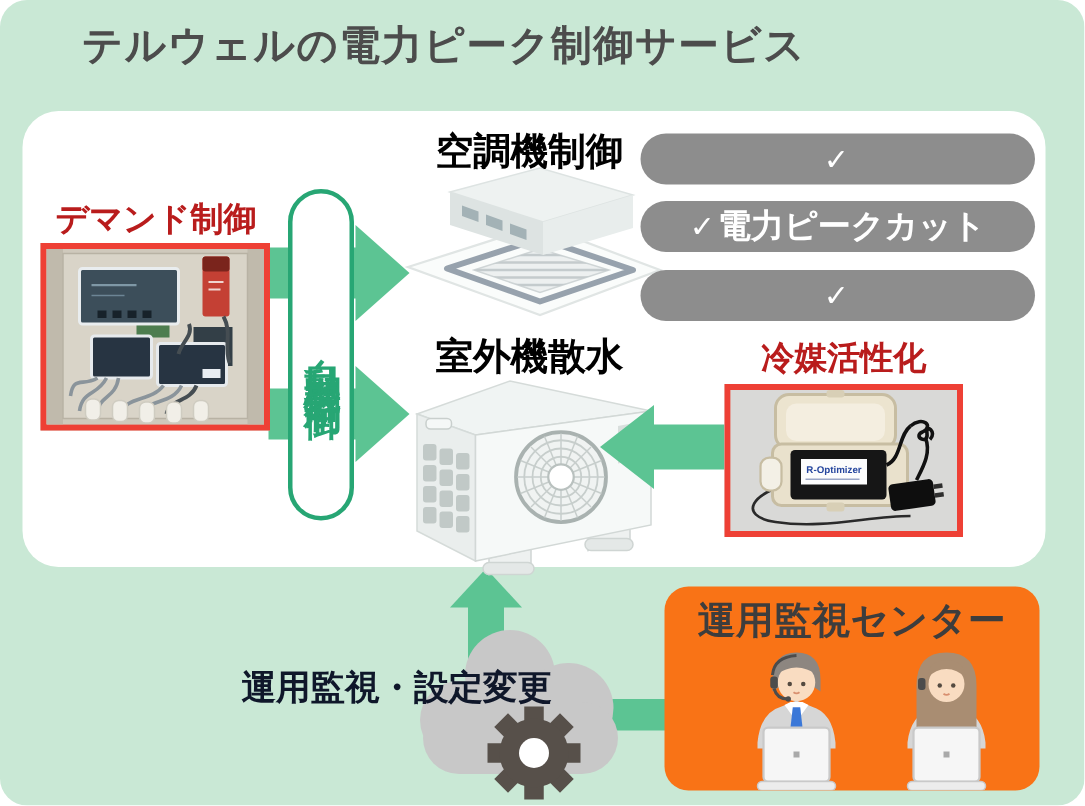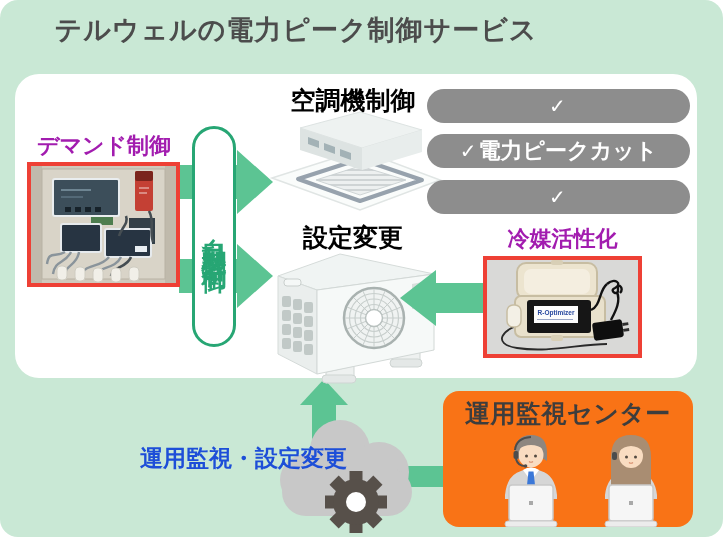--- a/index.html
+++ b/index.html
@@ -7,21 +7,21 @@
     position:relative;width:723px;height:537px;background:#c9e8d5;
     border-radius:18px;overflow:hidden;
     font-family:"Liberation Sans","DejaVu Sans",sans-serif;
   }
   .abs{position:absolute;}
   .title{
     top:12px;left:0;width:592px;text-align:center;
     font-size:27px;font-weight:bold;color:#4c4c4c;letter-spacing:1px;z-index:1;
   }
   .panel{left:15px;top:74px;width:682px;height:304px;background:#ffffff;border-radius:24px;z-index:0;}
-  .red-label{font-size:22px;font-weight:bold;color:#a21caf;text-align:center;z-index:3;}
+  .red-label{font-size:22px;font-weight:bold;color:#b91c1c;text-align:center;z-index:3;}
   .green-label{font-size:25px;font-weight:bold;color:#000000;text-align:center;z-index:3;}
   .photo{border:4px solid #ee4035;background:#d0cabd;z-index:3;box-sizing:content-box;line-height:0;}
   .photo svg{display:block;}
   .vpill{
     left:192px;top:126px;width:44px;height:221px;background:#ffffff;
     border:3px solid #27a674;border-radius:26px;z-index:5;
     display:flex;align-items:center;justify-content:center;box-sizing:border-box;
   }
   .vpill-text{
     writing-mode:vertical-rl;text-orientation:upright;
@@ -36,22 +36,22 @@
     display:flex;align-items:center;justify-content:center;
     color:#ffffff;font-size:22px;font-weight:bold;z-index:2;white-space:nowrap;
   }
   .benefit .check{font-size:20px;margin-right:2px;}
   .illu{z-index:2;line-height:0;}
   .monitor-box{
     left:443px;top:391px;width:250px;height:136px;background:#f97316;border-radius:16px;z-index:3;overflow:hidden;
   }
   .monitor-title{margin-top:6px;text-align:center;font-size:25px;font-weight:bold;color:#3d3d3d;letter-spacing:0.5px;}
   .caption{
-    left:140px;top:443px;width:228px;text-align:left;
-    font-size:23px;font-weight:bold;color:#1d4ed8;z-index:3;white-space:nowrap;
+    left:140px;top:443px;width:228px;text-align:right;
+    font-size:23px;font-weight:bold;color:#0f172a;z-index:3;white-space:nowrap;
   }
   .connector{left:408px;top:466px;width:38px;height:21px;background:#5cc493;z-index:1;}
   .cloud-wrap{left:276px;top:410px;z-index:2;line-height:0;}
 </style>
 </head>
 <body>
 
 <div class="stage">
 
   <div class="abs title">テルウェルの電力ピーク制御サービス</div>
@@ -136,21 +136,21 @@
 
       <polygon points="38,20 98,4 160,22 100,40" fill="#eef2f1" stroke="#dde3e2" stroke-width="1"></polygon>
       <polygon points="38,20 100,40 100,62 38,42" fill="#dde3e2"></polygon>
       <polygon points="100,40 160,22 160,44 100,62" fill="#e8edec"></polygon>
       <polygon points="46,29 57,33 57,40 46,36" fill="#a3b2b6"></polygon>
       <polygon points="62,35 73,39 73,46 62,42" fill="#a3b2b6"></polygon>
       <polygon points="78,41 89,45 89,52 78,48" fill="#a3b2b6"></polygon>
     </svg>
   </div>
 
-  <div class="abs green-label" style="left:258px;top:221px;width:190px;">設定変更</div>
+  <div class="abs green-label" style="left:258px;top:221px;width:190px;">室外機散水</div>
   <div class="abs illu" style="left:274px;top:246px;">
     <svg width="170" height="138" viewBox="0 0 170 138">
 
       <polygon points="52,126 80,120 80,131 52,137" fill="#eef1f0" stroke="#cfd5d3" stroke-width="1"></polygon>
       <rect x="48" y="129" width="34" height="8" rx="4" fill="#e4e8e7" stroke="#cfd5d3" stroke-width="1"></rect>
       <polygon points="118,110 146,104 146,115 118,121" fill="#eef1f0" stroke="#cfd5d3" stroke-width="1"></polygon>
       <rect x="116" y="113" width="32" height="8" rx="4" fill="#e4e8e7" stroke="#cfd5d3" stroke-width="1"></rect>
 
       <polygon points="4,30 66,8 160,28 43,44" fill="#f0f4f3" stroke="#d5dbd9" stroke-width="1"></polygon>
       <polygon points="4,30 43,44 43,128 4,108" fill="#eaeeed" stroke="#d5dbd9" stroke-width="1"></polygon>

